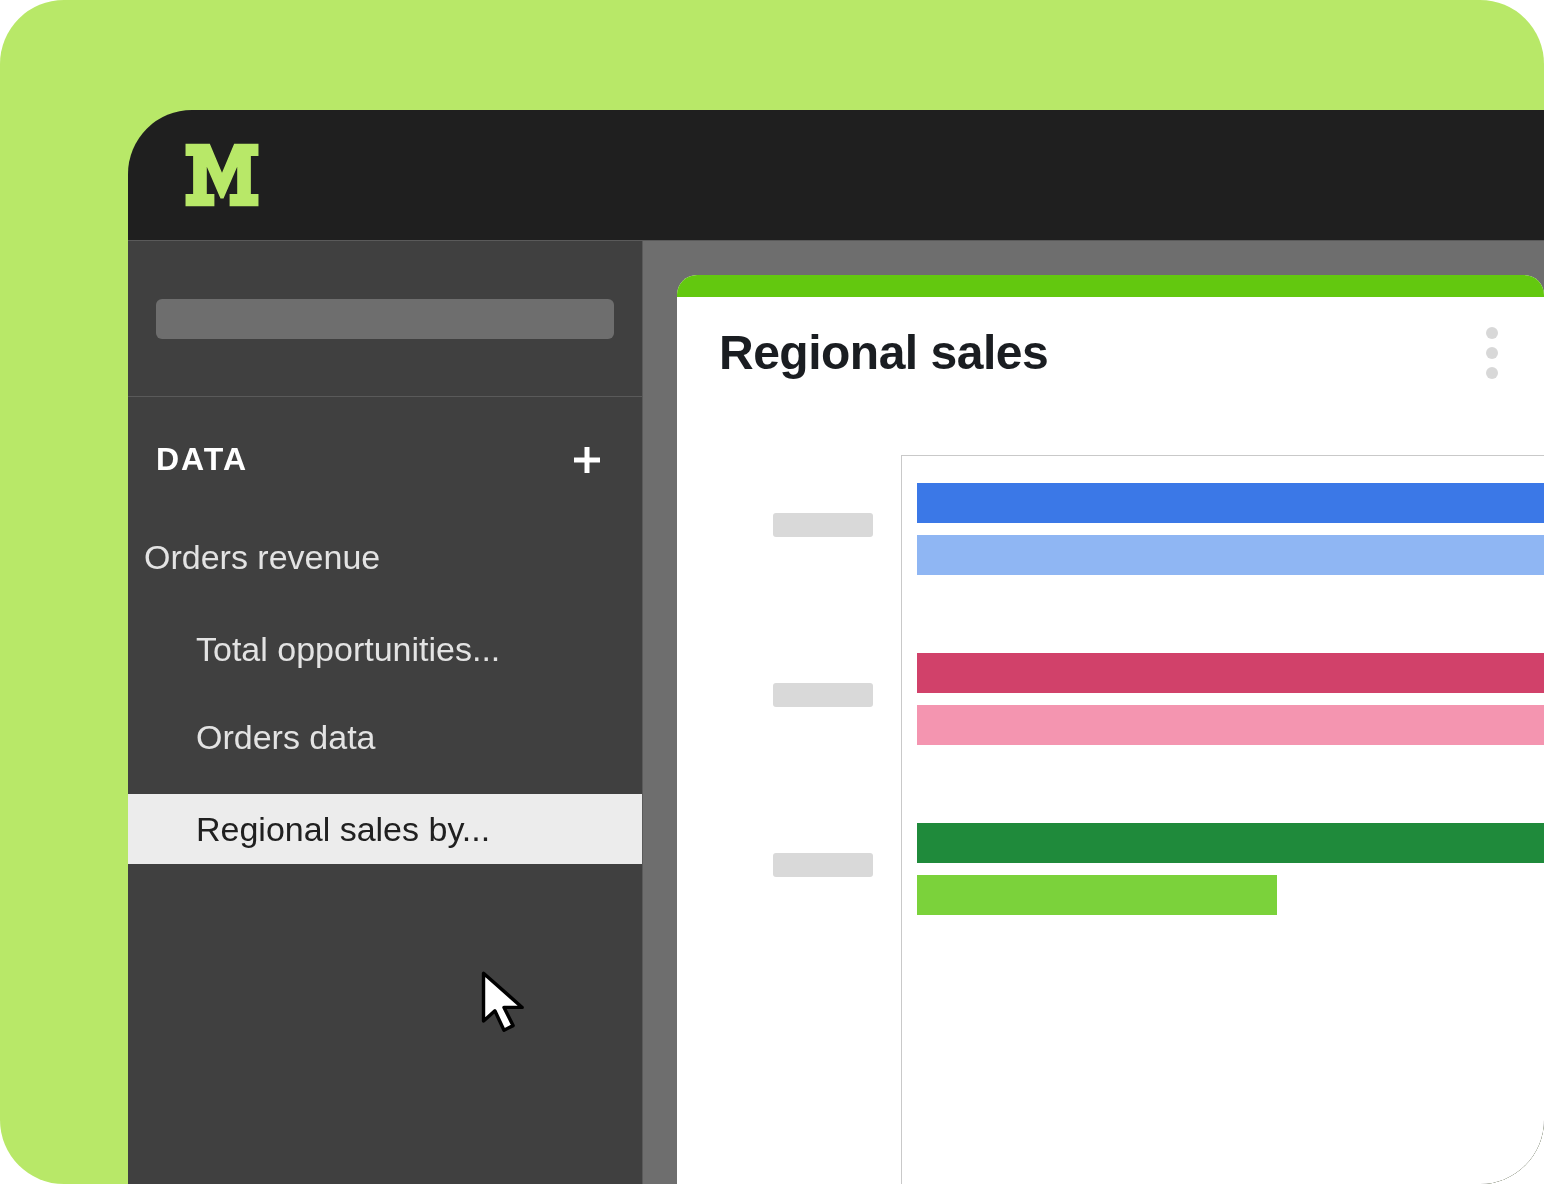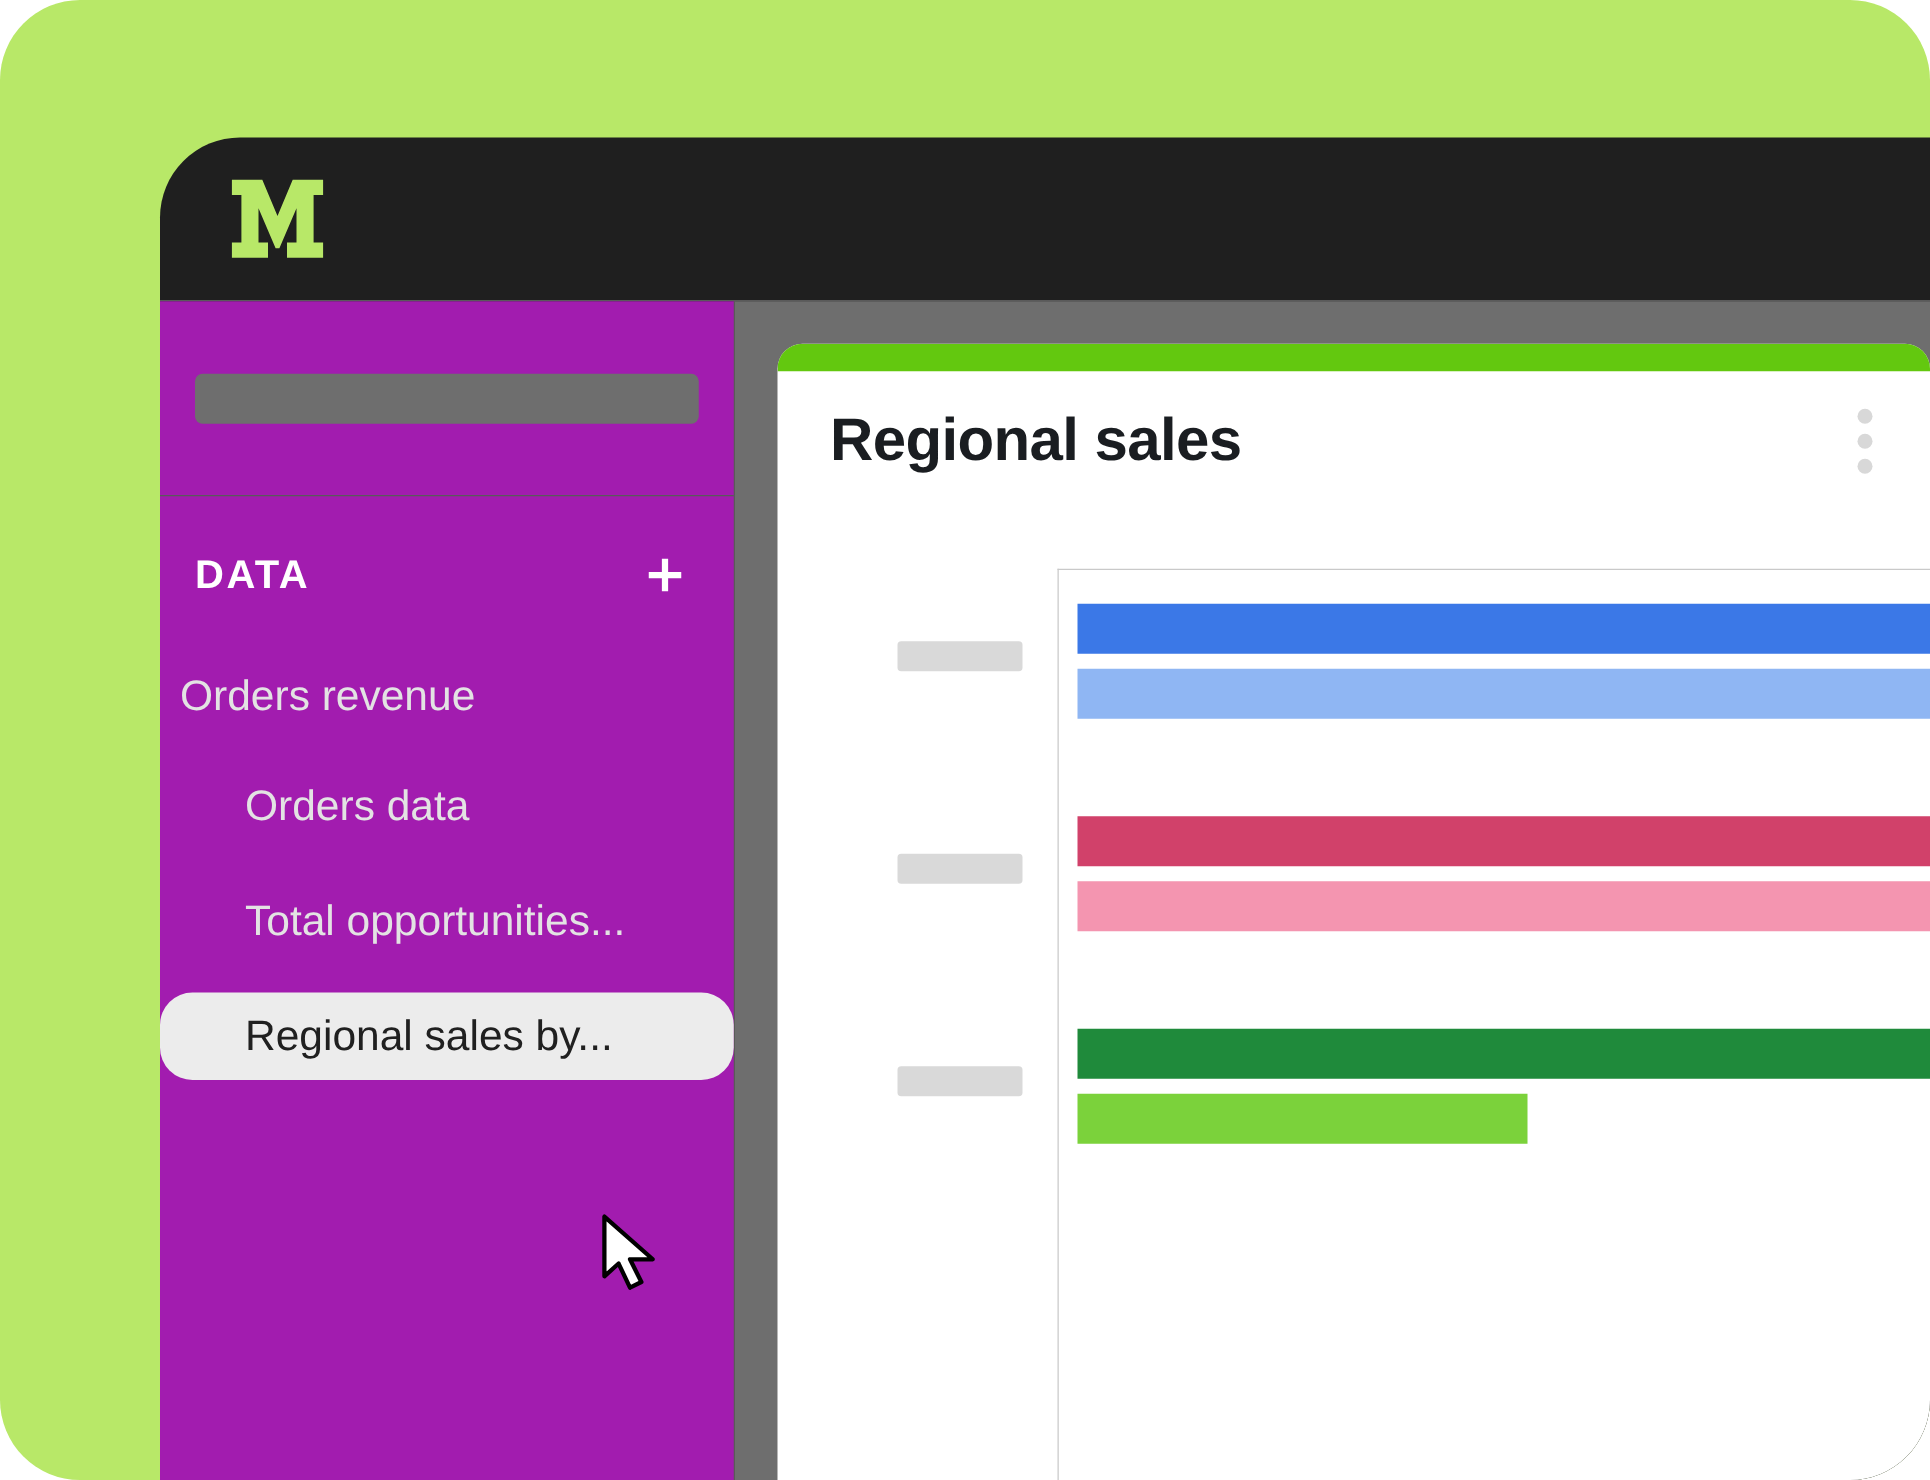--- a/index.html
+++ b/index.html
@@ -48,22 +48,22 @@
     }
     .shell-body {
       position: absolute;
       left: 0;
       top: 131px;
       right: 0;
       bottom: 0;
       display: flex;
     }
     .sidebar {
-      width: 460px;
-      background: #a21caf;
+      width: 515px;
+      background: #404040;
       position: relative;
       border-right: 1px solid #5a5a5a;
     }
     .search-row {
       height: 155px;
       display: flex;
       align-items: center;
       padding: 0 28px;
     }
     .search-box {
@@ -105,21 +105,20 @@
       overflow: hidden;
     }
     .tree-item.level1 {
       padding-left: 68px;
       margin-top: 22px;
     }
     .tree-item.first-child { margin-top: 18px; }
     .tree-item.selected {
       background: #ececec;
       color: #202020;
-      border-radius: 26px;
     }
     .cursor {
       position: absolute;
       left: 350px;
       top: 730px;
       width: 52px;
       height: 66px;
       pointer-events: none;
     }
     .cursor svg { display: block; }
@@ -230,25 +229,25 @@
           <svg class="plus-icon" viewBox="0 0 30 30">
             <line x1="15" y1="2" x2="15" y2="28"></line>
             <line x1="2" y1="15" x2="28" y2="15"></line>
           </svg>
         </div>
 
         <div class="tree">
           <div class="tree-item">
             <span>Orders revenue</span>
           </div>
+          <div class="tree-item level1">
+            <span>Total opportunities...</span>
+          </div>
           <div class="tree-item level1 first-child">
             <span>Orders data</span>
-          </div>
-          <div class="tree-item level1">
-            <span>Total opportunities...</span>
           </div>
           <div class="tree-item level1 selected">
             <span>Regional sales by...</span>
           </div>
         </div>
 
         <div class="cursor">
           <svg viewBox="0 0 44 58" width="52" height="66">
             <path d="M4 2 L4 44 L14 35 L22 52 L30 48 L22 32 L38 32 Z" fill="#ffffff" stroke="#000000" stroke-width="3" stroke-linejoin="round"></path>
           </svg>

